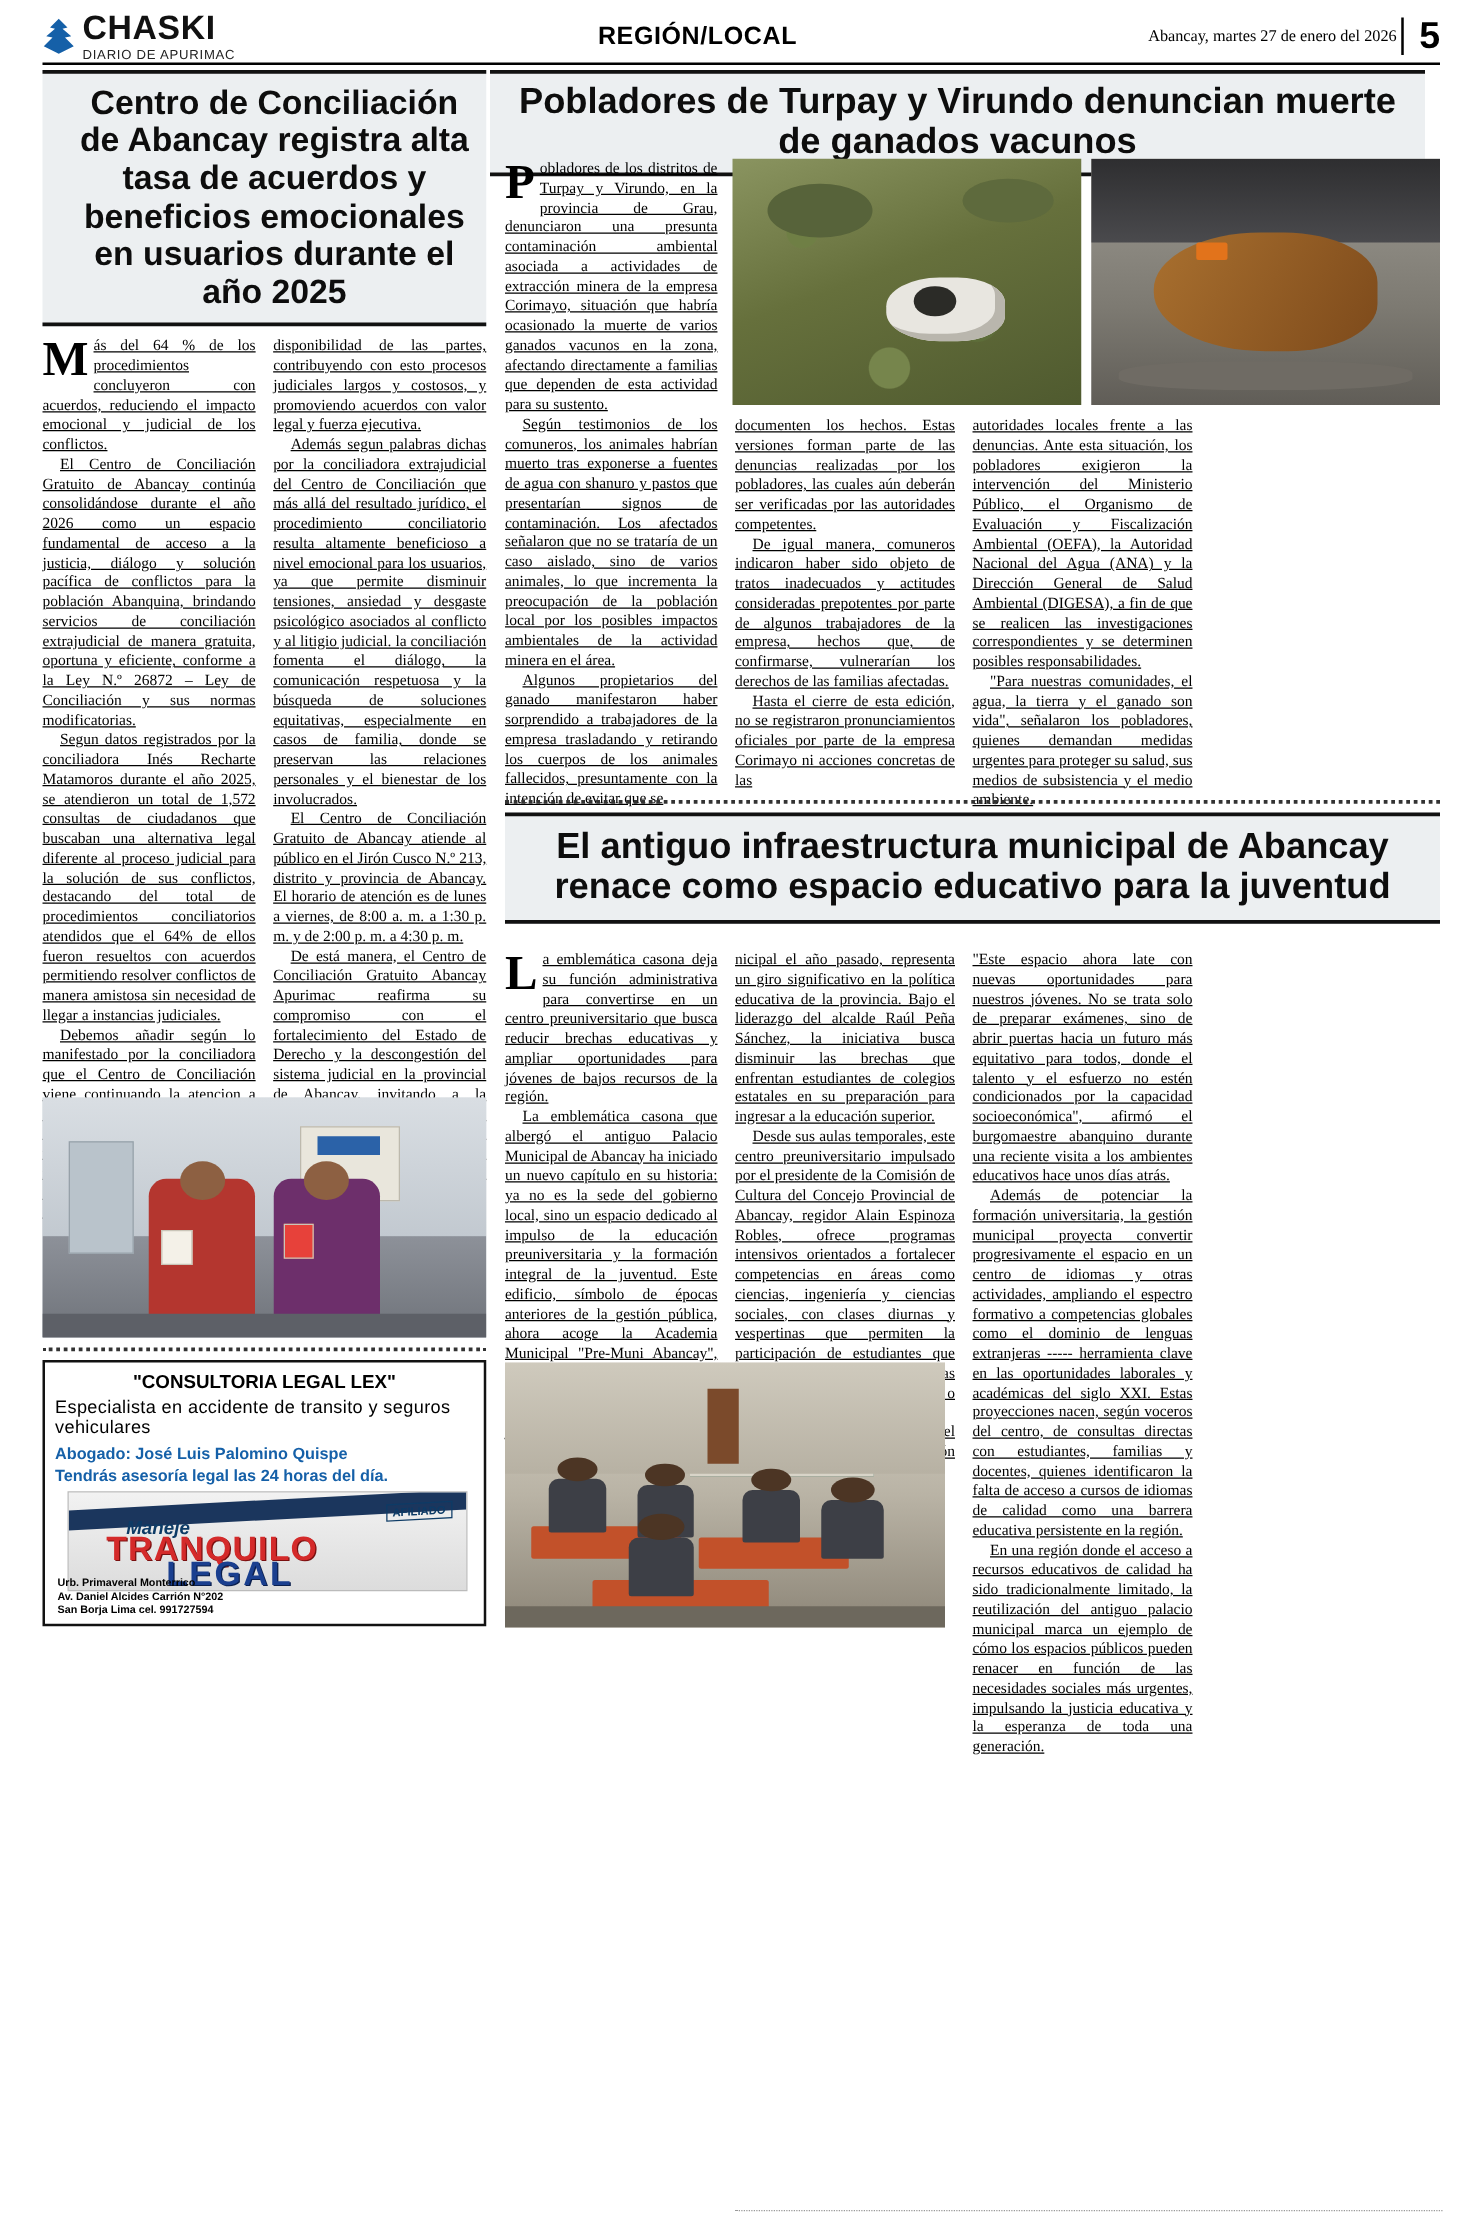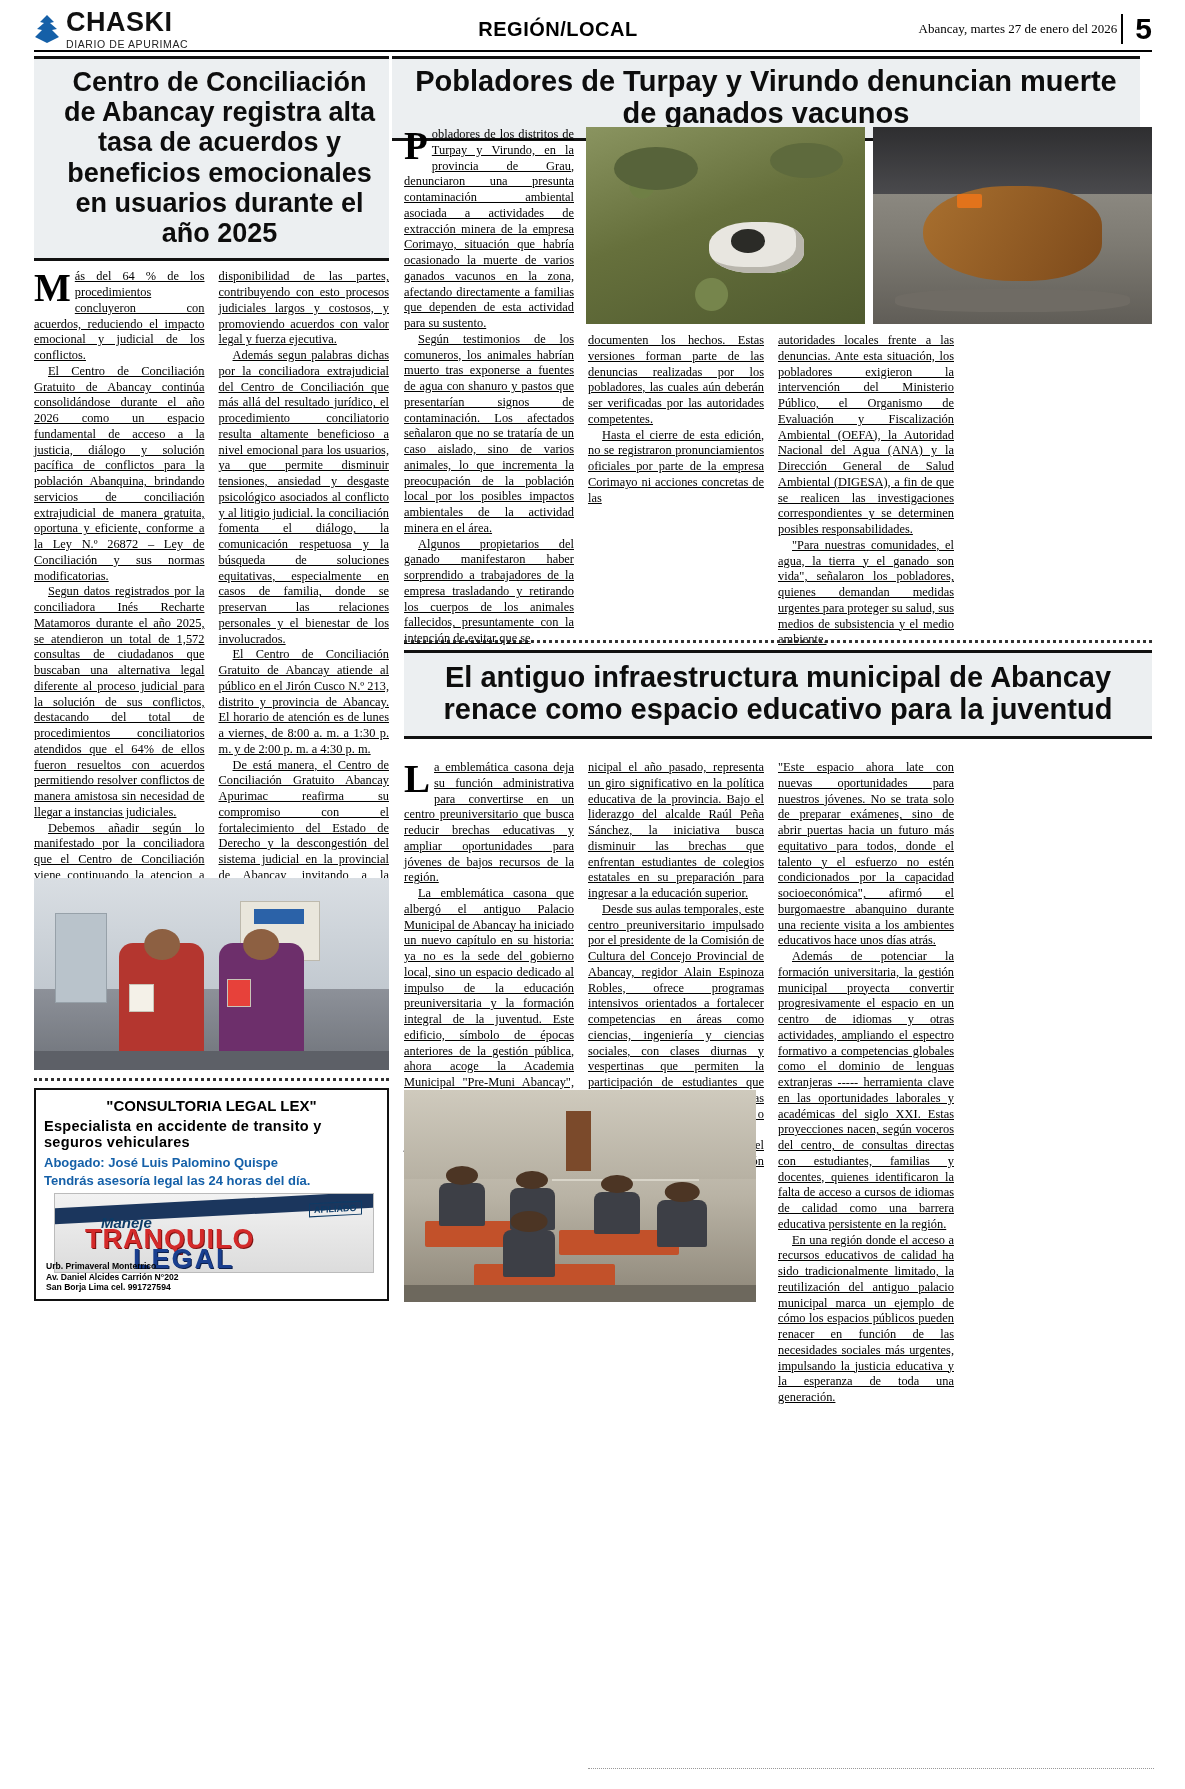--- a/index.html
+++ b/index.html
@@ -166,21 +166,21 @@
   }
   .ad-t1 {
     font-family: "Liberation Sans", sans-serif;
     font-weight: bold;
     font-size: 15px;
     text-align: center;
     margin-top: 7px;
   }
   .ad-t2 {
     font-family: "Liberation Sans", sans-serif;
-    font-weight: bold;
+    font-weight: normal;
     font-size: 14.5px;
     text-align: left;
     margin: 4px 8px 0 8px;
     letter-spacing: 0.3px;
   }
   .ad-t3 {
     font-family: "Liberation Sans", sans-serif;
     font-weight: bold;
     font-size: 13px;
     color: #1560a8;
@@ -514,20 +514,21 @@
     </div>
   </div>
 
   <div style="position:absolute; left:404px; top:127px; width:170px;">
     <p class="body first dropcap">Pobladores de los distritos de Turpay y Virundo, en la provincia de Grau, denunciaron una presunta contaminación ambiental asociada a actividades de extracción minera de la empresa Corimayo, situación que habría ocasionado la muerte de varios ganados vacunos en la zona, afectando directamente a familias que dependen de esta actividad para su sustento.</p>
     <p class="body">Según testimonios de los comuneros, los animales habrían muerto tras exponerse a fuentes de agua con shanuro y pastos que presentarían signos de contaminación. Los afectados señalaron que no se trataría de un caso aislado, sino de varios animales, lo que incrementa la preocupación de la población local por los posibles impactos ambientales de la actividad minera en el área.</p>
     <p class="body">Algunos propietarios del ganado manifestaron haber sorprendido a trabajadores de la empresa trasladando y retirando los cuerpos de los animales fallecidos, presuntamente con la intención de evitar que se</p>
   </div>
   <div style="position:absolute; left:588px; top:333px; width:176px;">
     <p class="body first">documenten los hechos. Estas versiones forman parte de las denuncias realizadas por los pobladores, las cuales aún deberán ser verificadas por las autoridades competentes.</p>
+    <p class="body">De igual manera, comuneros indicaron haber sido objeto de tratos inadecuados y actitudes consideradas prepotentes por parte de algunos trabajadores de la empresa, hechos que, de confirmarse, vulnerarían los derechos de las familias afectadas.</p>
     <p class="body">Hasta el cierre de esta edición, no se registraron pronunciamientos oficiales por parte de la empresa Corimayo ni acciones concretas de las</p>
   </div>
   <div style="position:absolute; left:778px; top:333px; width:176px;">
     <p class="body first">autoridades locales frente a las denuncias. Ante esta situación, los pobladores exigieron la intervención del Ministerio Público, el Organismo de Evaluación y Fiscalización Ambiental (OEFA), la Autoridad Nacional del Agua (ANA) y la Dirección General de Salud Ambiental (DIGESA), a fin de que se realicen las investigaciones correspondientes y se determinen posibles responsabilidades.</p>
     <p class="body">"Para nuestras comunidades, el agua, la tierra y el ganado son vida", señalaron los pobladores, quienes demandan medidas urgentes para proteger su salud, sus medios de subsistencia y el medio ambiente.</p>
   </div>
 
   <div class="divider-dots" style="left:404px; top:640px; width:748px;"></div>
 
   <div id="art3">

